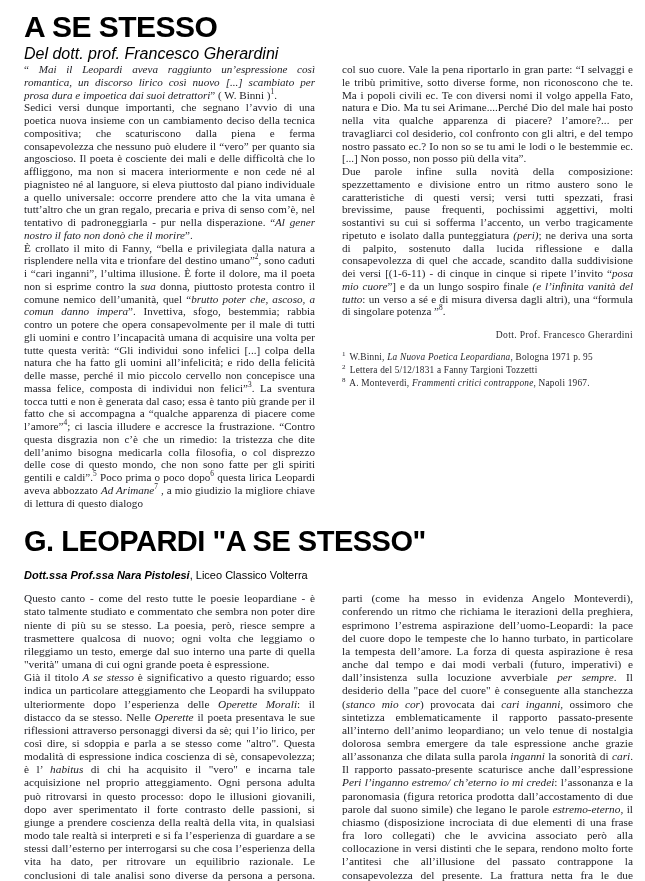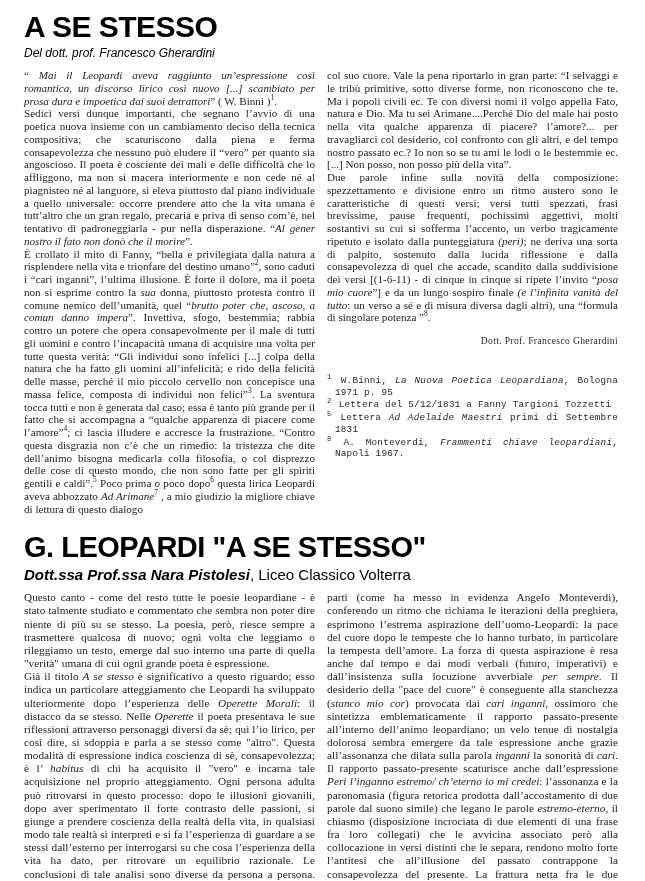--- a/index.html
+++ b/index.html
@@ -29,46 +29,47 @@
     letter-spacing: -0.5px;
     color: #000;
     margin: 0;
   }
   .title-1 { font-size: 30px; line-height: 33px; padding-top: 4px; }
   .title-2 { font-size: 29px; line-height: 32px; padding-top: 2px; }
 
   .byline {
     font-family: "Liberation Sans", sans-serif;
     font-style: italic;
-    font-size: 12px;
+    font-size: 16px;
     line-height: 19px;
     color: #000;
-    margin: 1px 0 6px 0;
+    margin: 1px 0 0 0;
   }
   .byline-2 {
     font-family: "Liberation Sans", sans-serif;
-    font-size: 15px;
+    font-size: 11px;
     line-height: 19px;
     color: #000;
-    margin: 2px 0 7px 0;
+    margin: 9px 0 7px 0;
   }
   .byline-2 .name {
     font-style: italic;
     font-weight: bold;
   }
   .byline-2 .aff {
     font-style: normal;
     font-weight: normal;
   }
 
   
   .cols {
     display: flex;
-    gap: 12px;
+    gap: 24px;
     align-items: flex-start;
+    justify-content: space-between;
   }
   .col {
     width: 291px;
     flex: 0 0 291px;
   }
 
   .body-text {
     font-family: "Liberation Serif", serif;
     font-size: 11.1px;
     line-height: 12.75px;
@@ -89,22 +90,22 @@
     font-family: Liberation Serif, serif;
     font-size: 9.6px;
     letter-spacing: 0.35px;
     text-align: right;
     color: #2a2a30;
     margin-top: 11px;
   }
 
   
   .footnotes {
-    margin-top: 29px;
-    font-family: Liberation Mono, monospace;
+    margin-top: 12px;
+    font-family: Liberation Serif, serif;
     font-size: 9.3px;
     line-height: 11.6px;
     letter-spacing: 0.22px;
     color: #26262c;
     text-align: justify;
   }
   .footnotes .fn {
     margin: 0 0 1.3px 0;
     padding-left: 8px;
     text-indent: -8px;
@@ -142,22 +143,21 @@
       </div>
 
       <div class="col">
         <div class="body-text">col suo cuore. Vale la pena riportarlo in gran parte: “I selvaggi e le tribù primitive, sotto diverse forme, non riconoscono che te. Ma i popoli civili ec. Te con diversi nomi il volgo appella Fato, natura e Dio. Ma tu sei Arimane....Perché Dio del male hai posto nella vita qualche apparenza di piacere? l’amore?... per travagliarci col desiderio, col confronto con gli altri, e del tempo nostro passato ec.? Io non so se tu ami le lodi o le bestemmie ec. [...] Non posso, non posso più della vita”.<br>Due parole infine sulla novità della composizione: spezzettamento e divisione entro un ritmo austero sono le caratteristiche di questi versi; versi tutti spezzati, frasi brevissime, pause frequenti, pochissimi aggettivi, molti sostantivi su cui si sofferma l’accento, un verbo tragicamente ripetuto e isolato dalla punteggiatura <i>(peri)</i>; ne deriva una sorta di palpito, sostenuto dalla lucida riflessione e dalla consapevolezza di quel che accade, scandito dalla suddivisione dei versi [(1-6-11) - di cinque in cinque si ripete l’invito “<i>posa mio cuore</i>”] e da un lungo sospiro finale <i>(e l’infinita vanità del tutto</i>: un verso a sé e di misura diversa dagli altri), una “formula di singolare potenza ”<sup>8</sup>.</div>
 
         <div class="signature">Dott. Prof. Francesco Gherardini</div>
 
         <div class="footnotes">
             <p class="fn"><sup>1</sup> W.Binni, <i>La Nuova Poetica Leopardiana</i>, Bologna 1971 p. 95</p>
             <p class="fn"><sup>2</sup> Lettera del 5/12/1831 a Fanny Targioni Tozzetti</p>
-            <p class="fn"><sup>5</sup> Lettera <i>Ad Adelaide Maestri</i> primi di Settembre 1831</p>
-            <p class="fn"><sup>8</sup> A. Monteverdi, <i>Frammenti chiave leopardiani</i>, Napoli 1967.</p>
+            <p class="fn"><sup>8</sup> A. Monteverdi, <i>Frammenti critici contrappone</i>, Napoli 1967.</p>
           </div>
       </div>
 
     </div>
   </section>
 
   <section class="article-2">
 
     <h1 class="article-title title-2">G. LEOPARDI "A SE STESSO"</h1>
 

